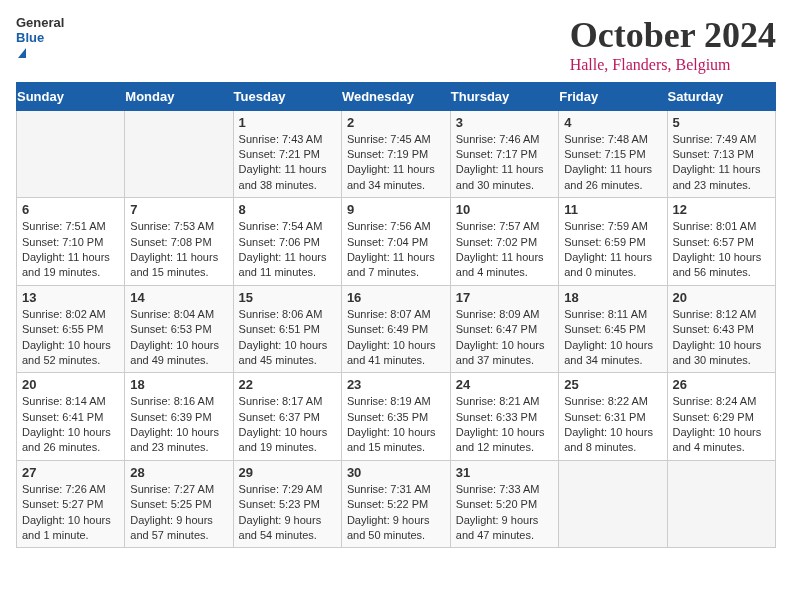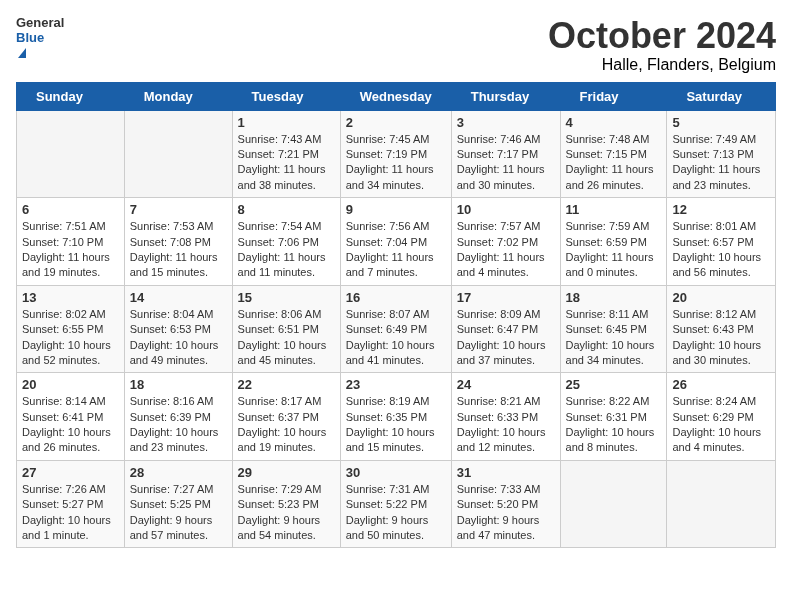--- a/index.html
+++ b/index.html
@@ -15,41 +15,41 @@
       justify-content: space-between;
       align-items: flex-start;
       margin-bottom: 8px;
     }
     .logo {
       display: flex;
       align-items: center;
       gap: 4px;
     }
     .title-section {
-      text-align: right;
+      font-family: Liberation Serif, serif;
     }
     .calendar-title {
       font-size: 36px;
       font-weight: bold;
       color: #333;
       line-height: 1.1;
     }
     .calendar-subtitle {
       font-size: 16px;
-      color: #000000;
+      color: #be185d;
     }
     table {
       width: 100%;
       border-collapse: collapse;
       font-size: 11px;
     }
     thead tr th {
       background: #1a5fa8;
       color: #fff;
-      padding: 6px 19px;
+      padding: 6px 0;
       text-align: left;
       font-size: 13px;
       font-weight: bold;
       border: 1px solid #1a5fa8;
     }
     tbody tr td {
       border: 1px solid #ccc;
       vertical-align: top;
       padding: 4px 5px;
       min-height: 80px;

